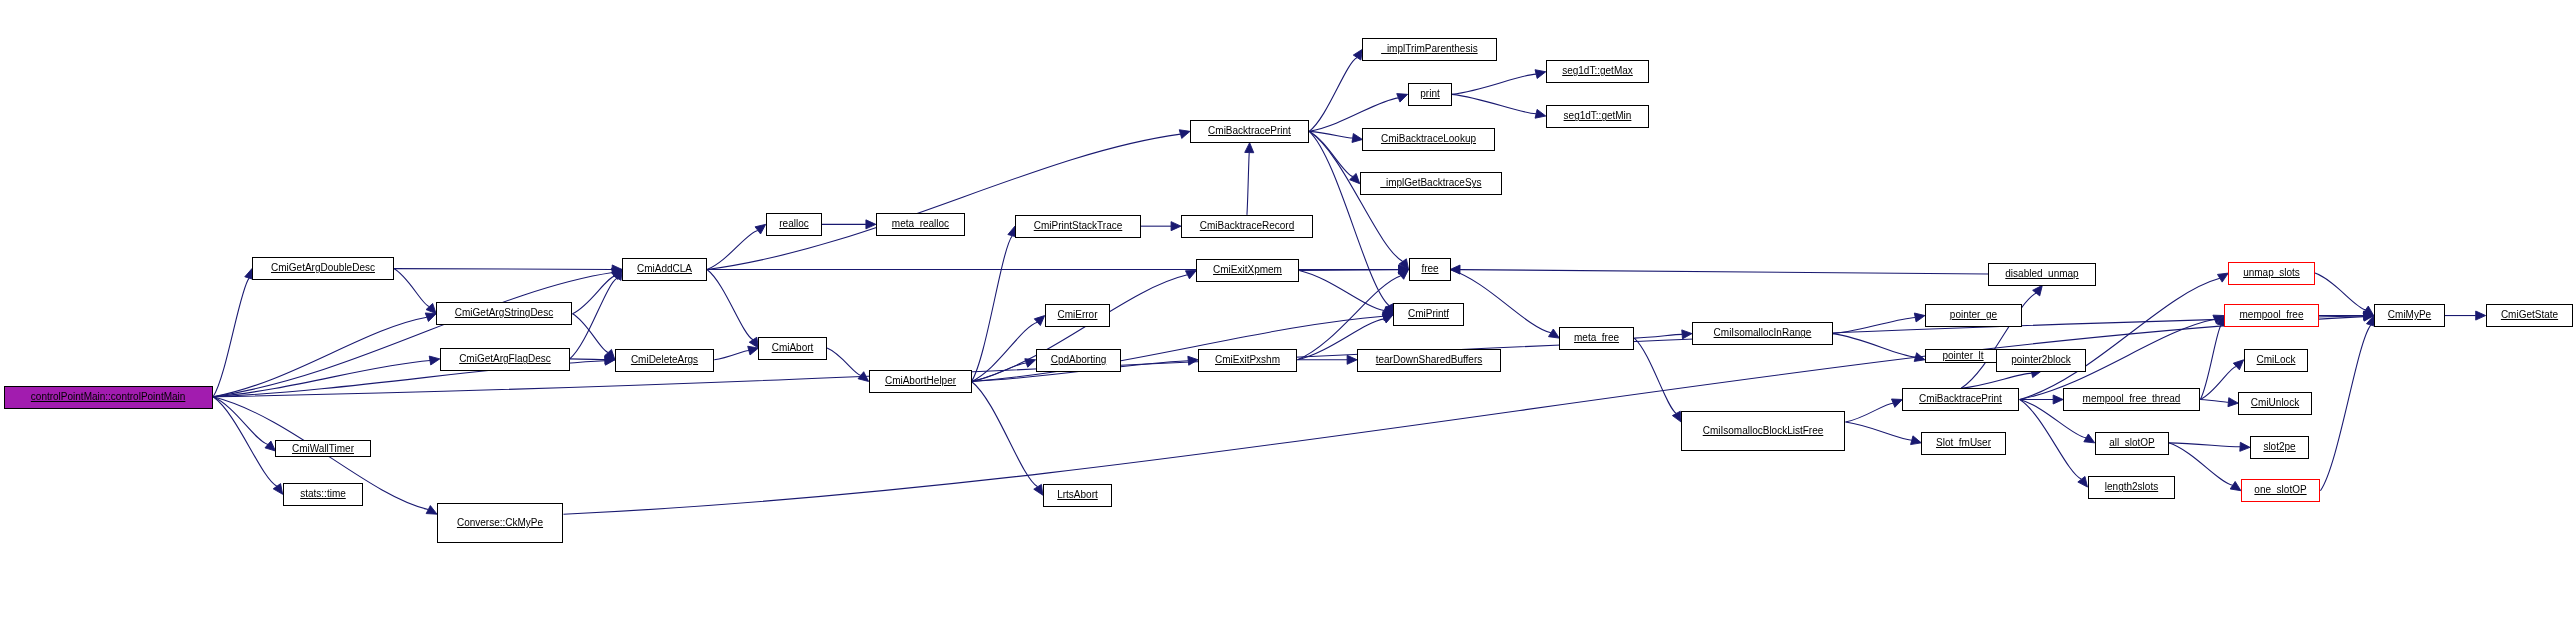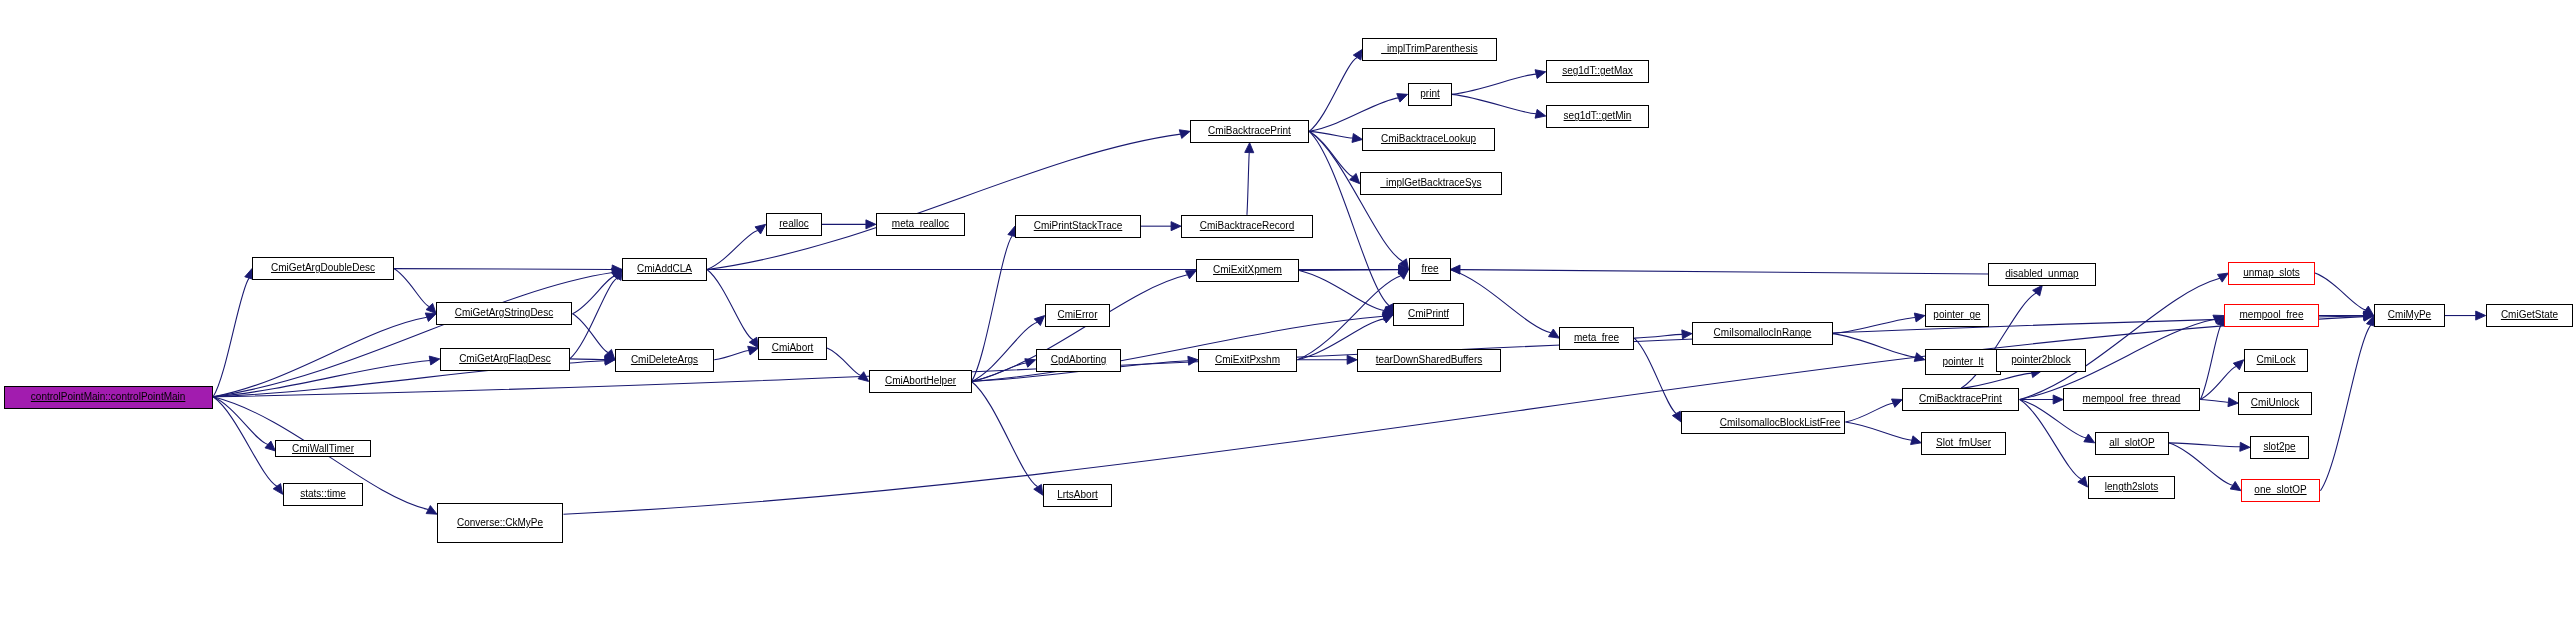--- a/index.html
+++ b/index.html
@@ -287,27 +287,27 @@
       </div>
       <div class="node" style="left: 1357px; top: 349px; width: 144px; height: 22.6px;">
         <span>tearDownSharedBuffers</span>
       </div>
       <div class="node" style="left: 1559px; top: 327px; width: 75px; height: 22.6px;">
         <span>meta_free</span>
       </div>
       <div class="node" style="left: 1692px; top: 322px; width: 141px; height: 22.6px;">
         <span>CmiIsomallocInRange</span>
       </div>
-      <div class="node" style="left: 1681px; top: 411px; width: 164px; height: 23px; justify-content: flex-end;">
+      <div class="node" style="left: 1681px; top: 411px; width: 164px; height: 40px;">
         <span>CmiIsomallocBlockListFree</span>
       </div>
-      <div class="node" style="left: 1925px; top: 304px; width: 64px; height: 22.6px;">
+      <div class="node" style="left: 1925px; top: 304px; width: 97px; height: 22.6px;">
         <span>pointer_ge</span>
       </div>
-      <div class="node" style="left: 1925px; top: 349px; width: 76px; height: 26px;">
+      <div class="node" style="left: 1925px; top: 349px; width: 76px; height: 14px;">
         <span>pointer_lt</span>
       </div>
       <div class="node" style="left: 1988px; top: 263px; width: 108px; height: 22.6px;">
         <span>disabled_unmap</span>
       </div>
       <div class="node" style="left: 1996px; top: 349px; width: 90px; height: 22.6px;">
         <span>pointer2block</span>
       </div>
       <div class="node" style="left: 1902px; top: 388px; width: 117px; height: 22.6px;">
         <span>CmiBacktracePrint</span>

